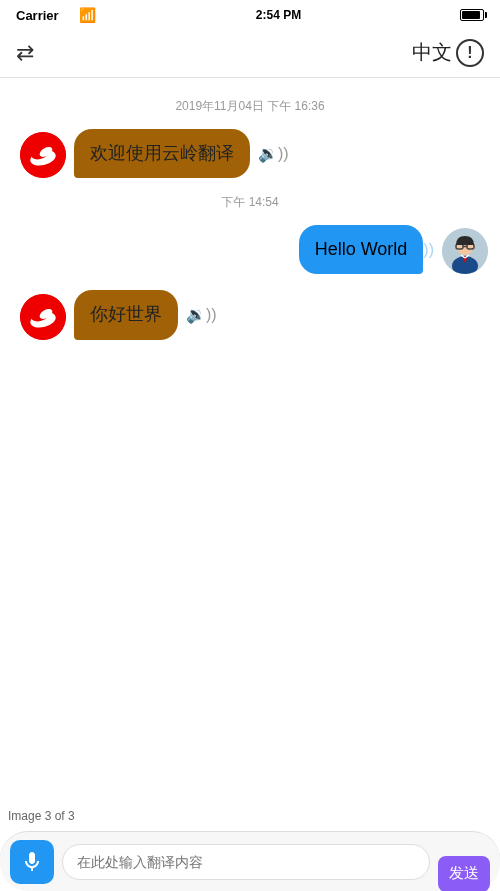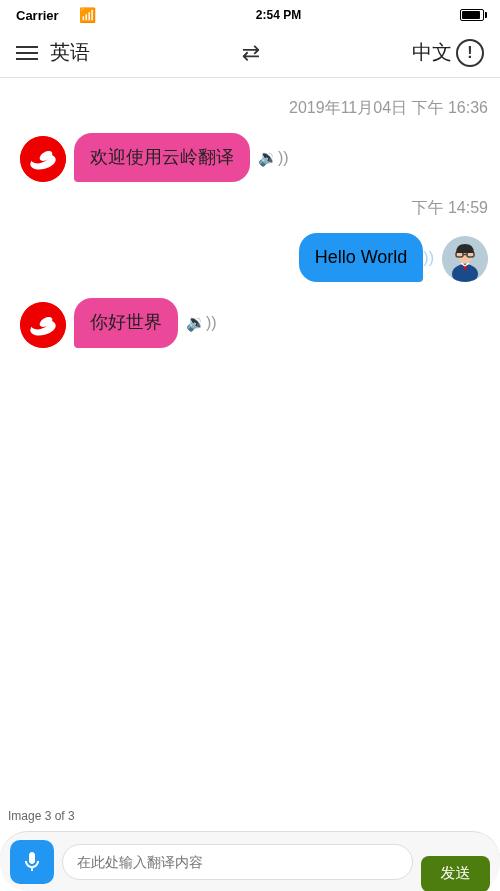--- a/index.html
+++ b/index.html
@@ -87,22 +87,22 @@
     
     .chat-area {
       flex: 1;
       overflow-y: auto;
       padding: 10px 12px;
       height: calc(891px - 28px - 50px - 60px);
       background: #fff;
     }
 
     .timestamp {
-      text-align: right;
-      font-size: 16px;
+      text-align: center;
+      font-size: 12px;
       color: #999;
       margin: 10px 0 14px 0;
     }
 
     .message-row {
       display: flex;
       align-items: flex-end;
       margin-bottom: 16px;
     }
     .message-row.left { flex-direction: row; }
@@ -125,21 +125,21 @@
 
     .bubble {
       max-width: 280px;
       padding: 12px 16px;
       border-radius: 18px;
       font-size: 18px;
       line-height: 1.4;
       position: relative;
     }
     .bubble.left-bubble {
-      background: #ec4899;
+      background: #a16207;
       border-bottom-left-radius: 4px;
       color: #222;
     }
     .bubble.right-bubble {
       background: #2196F3;
       border-bottom-right-radius: 4px;
       color: #000000;
     }
 
     .sound-icon-left {
@@ -187,23 +187,23 @@
       height: 36px;
       border: 1px solid #ddd;
       border-radius: 18px;
       padding: 0 14px;
       font-size: 14px;
       color: #999;
       background: #fff;
       outline: none;
     }
     .send-button {
-      width: 69px;
+      width: 52px;
       height: 36px;
-      background: #4d7c0f;
+      background: #8b5cf6;
       border-radius: 8px;
       display: flex;
       align-items: center;
       justify-content: center;
       cursor: pointer;
       flex-shrink: 0;
       margin-top: 24px;
     }
     .send-button span {
       color: #fff;
@@ -243,28 +243,20 @@
   </div>
   <div class="status-center">2:54 PM</div>
   <div class="status-right">
     <div class="battery">
       <div class="battery-fill"></div>
     </div>
   </div>
 </div>
 
 <div class="nav-bar">
-  <div class="nav-left">
-    <div class="hamburger-icon">
-      <span></span>
-        <span></span>
-        <span></span>
-    </div>
-    <span class="nav-title">英语</span>
-  </div>
   <div class="swap-icon">⇄</div>
   <div class="nav-right">
     <span class="nav-title">中文</span>
     <div class="alert-icon">!</div>
   </div>
 </div>
 
 <div class="chat-area">
 
   <div class="timestamp">
@@ -282,21 +274,21 @@
         <ellipse cx="26" cy="20" rx="7" ry="4" fill="white" transform="rotate(-30 26 20)"></ellipse>
       </svg>
     </div>
     <div class="bubble left-bubble">
       <span>欢迎使用云岭翻译</span>
     </div>
     <span class="sound-icon-left">🔉))</span>
   </div>
 
   <div class="timestamp">
-    <span>下午 14:59</span>
+    <span>下午 14:54</span>
   </div>
 
   <div class="message-row right">
     <div class="user-face">
 
       <svg width="46" height="46" viewBox="0 0 46 46">
         <circle cx="23" cy="23" r="23" fill="#b8ccd8"></circle>
 
         <circle cx="23" cy="18" r="9" fill="#f5c5a0"></circle>
 

